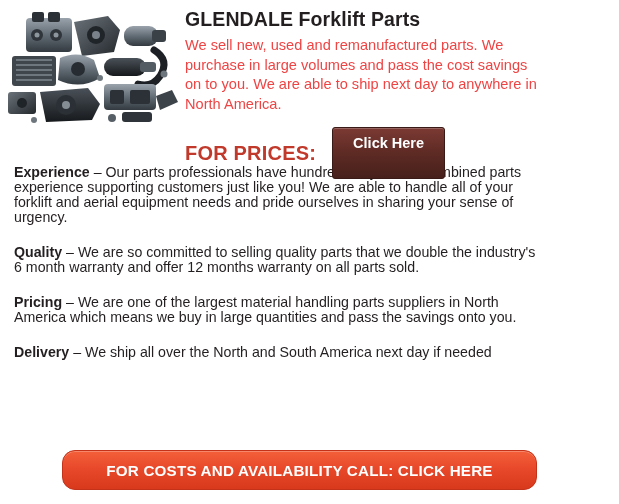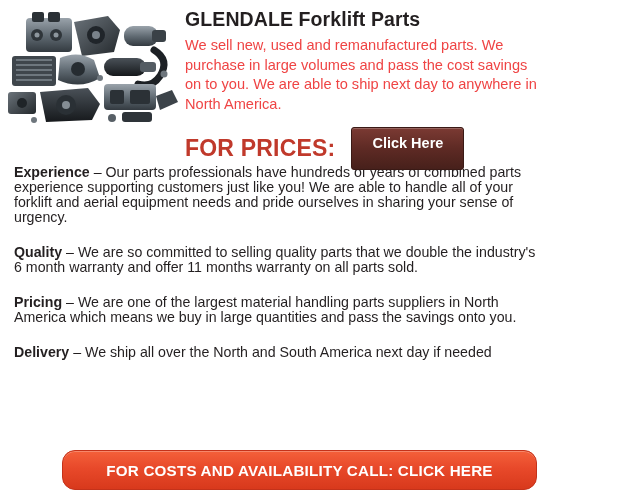--- a/index.html
+++ b/index.html
@@ -49,35 +49,35 @@
     line-height: 19.5px;
     color: #ef4444;
     margin: 0;
   }
   .prices-row {
     display: flex;
     align-items: center;
     margin-top: 13px;
   }
   .prices-label {
-    font-size: 23px;
+    font-size: 20px;
     font-weight: bold;
     color: #c0392b;
     letter-spacing: 0.2px;
     margin-right: 16px;
     white-space: nowrap;
   }
   .click-here-btn {
     display: inline-block;
     background: linear-gradient(180deg, #7b3a33 0%, #5e2a24 50%, #47201b 100%);
     background-color: #5e2a24;
     color: #ffffff;
     font-size: 14.5px;
     font-weight: bold;
-    padding: 8px 20px 18px 20px;
+    padding: 8px 20px 27px 20px;
     border: 1px solid #3a1a16;
     border-radius: 3px;
     text-decoration: none;
     line-height: 15px;
     box-shadow: inset 0 1px 0 rgba(255,255,255,0.22);
     cursor: pointer;
   }
 
   
   .content {
@@ -205,21 +205,21 @@
       <span class="prices-label">FOR PRICES:</span>
       <a class="click-here-btn" href="#">Click Here</a>
     </div>
   </div>
 
   <div class="content">
 
     <p class="para"><span class="term">Experience</span><span> – </span><span>Our parts professionals have hundreds of years of combined parts experience supporting customers just like you!  We are able to handle all of your forklift and aerial equipment needs and pride ourselves in sharing your sense of urgency.</span></p>
 
 
-    <p class="para"><span class="term">Quality</span><span> – </span><span>We are so committed to selling quality parts that we double the industry's 6 month warranty and offer 11 months warranty on all parts sold.</span></p>
+    <p class="para"><span class="term">Quality</span><span> – </span><span>We are so committed to selling quality parts that we double the industry's 6 month warranty and offer 12 months warranty on all parts sold.</span></p>
 
     <p class="para"><span class="term">Pricing</span><span> – </span><span>We are one of the largest material handling parts suppliers in North America which means we buy in large quantities and pass the savings onto you.</span></p>
 
     <p class="para"><span class="term">Delivery</span><span> – </span><span>We ship all over the North and South America next day if needed</span></p>
 
   </div>
 
   <a class="cta-bar" href="#">FOR COSTS AND AVAILABILITY CALL: CLICK HERE</a>
 
 </div>

